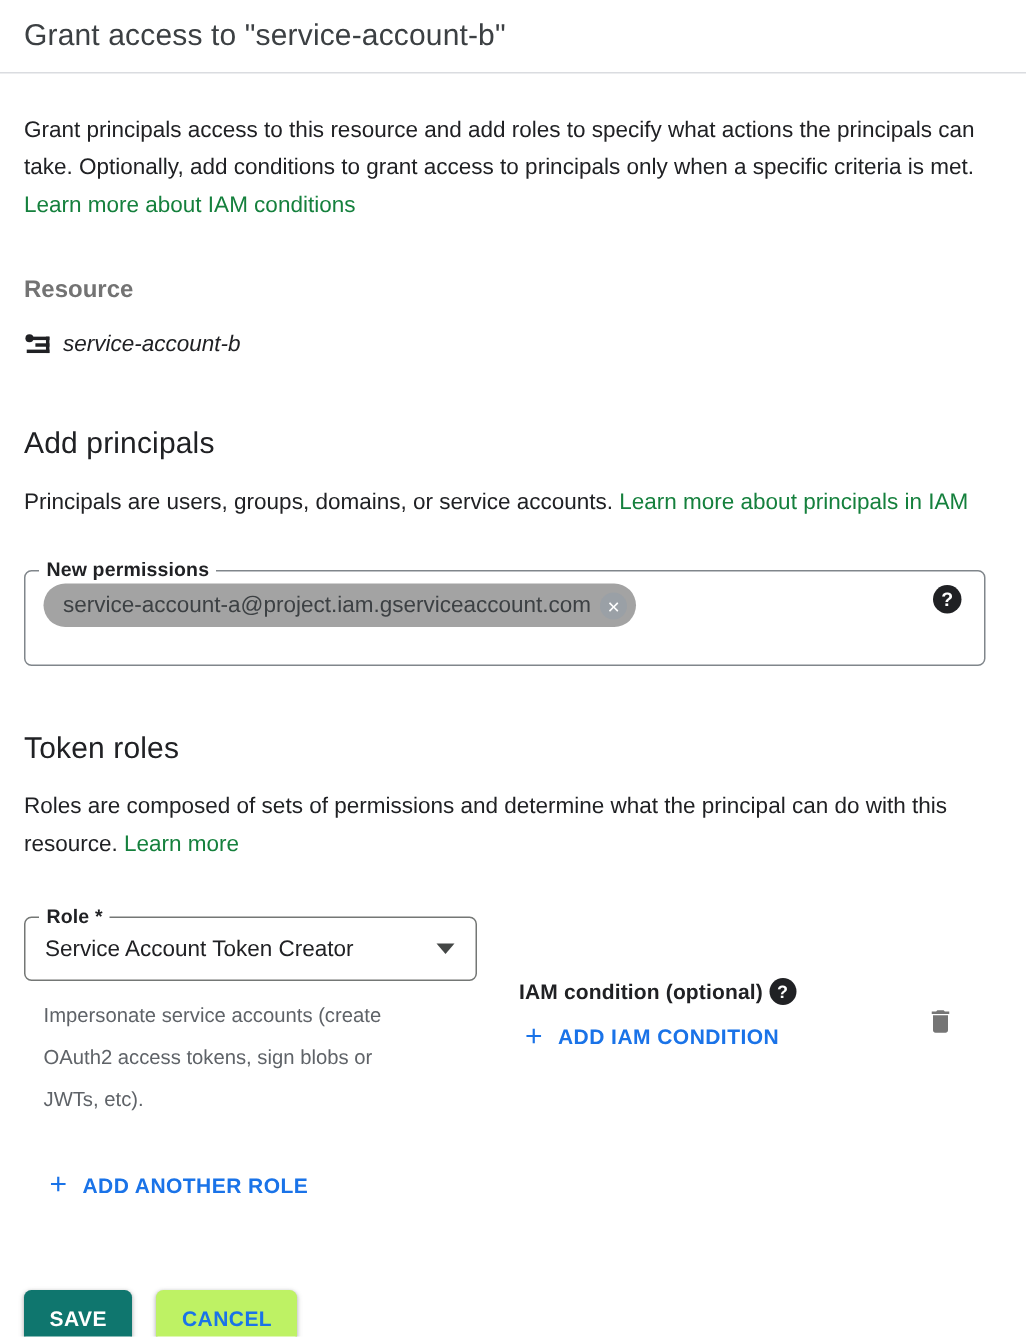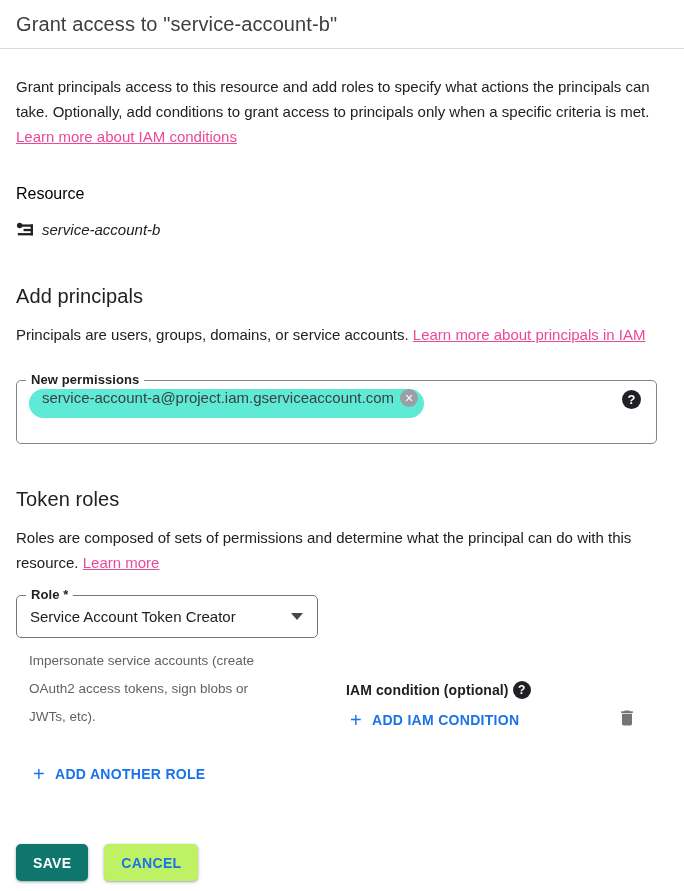--- a/index.html
+++ b/index.html
@@ -15,24 +15,24 @@
   .dialog { width: 684px; height: 891px; background: #fff; }
 
   
   .header { padding: 13px 16px 12px 16px; border-bottom: 1px solid #dadce0; }
   .header h1 { font-size: 20px; font-weight: 400; color: #3c4043; letter-spacing: 0.1px; }
 
   .content { padding: 0 16px; }
 
   
   .intro { margin-top: 25px; font-size: 15px; line-height: 25px; color: #202124; max-width: 650px; }
-  a.link { color: #ec4899; text-decoration: underline; cursor: pointer; }
-
-  
-  .section-heading { margin-top: 36px; font-size: 16px; font-weight: 400; color: #000000; }
+  a.link { color: #15803d; cursor: pointer; }
+
+  
+  .section-heading { margin-top: 36px; font-size: 16px; font-weight: 700; color: #737373; }
   .resource-row { margin-top: 17px; display: flex; align-items: center; gap: 7px; font-style: italic; }
   .resource-row .res-name { font-size: 15px; color: #202124; }
   .sa-icon { width: 19px; height: 19px; display: inline-block; }
 
   
   .big-heading { font-size: 20px; font-weight: 400; color: #202124; letter-spacing: 0.1px; }
   .add-principals-heading { margin-top: 46px; }
   .assign-roles-heading { margin-top: 44px; }
   .section-desc { margin-top: 14px; font-size: 15px; line-height: 25px; color: #202124; }
   .principals-desc { max-width: 645px; }
@@ -56,23 +56,23 @@
     background: #fff;
     padding: 0 5px;
     font-size: 13px;
     font-weight: 700;
     color: #202124;
     letter-spacing: 0.1px;
     white-space: nowrap;
   }
   .chip {
     display: inline-flex;
-    align-items: flex-start;
+    align-items: center;
     gap: 6px;
-    background: #5eead4;
+    background: #a3a3a3;
     border-radius: 15px;
     height: 29px;
     padding: 0 6px 0 13px;
     font-size: 15px;
     color: #3c4043;
     max-width: 560px;
   }
   .chip-remove {
     width: 18px; height: 18px;
     border-radius: 50%;
@@ -94,21 +94,21 @@
     font-size: 13px;
     font-weight: 700;
     line-height: 19px;
     text-align: center;
     display: inline-block;
     cursor: pointer;
   }
   .field-help { position: absolute; right: 15px; top: 9px; }
 
   
-  .role-row { margin-top: 20px; display: flex; align-items: flex-end; }
+  .role-row { margin-top: 36px; display: flex; align-items: center; }
   .role-col { width: 302px; flex: 0 0 auto; }
   .role-select {
     position: relative;
     width: 302px;
     height: 43px;
     border: 1px solid #747775;
     border-radius: 5px;
     display: flex;
     align-items: center;
     justify-content: space-between;

